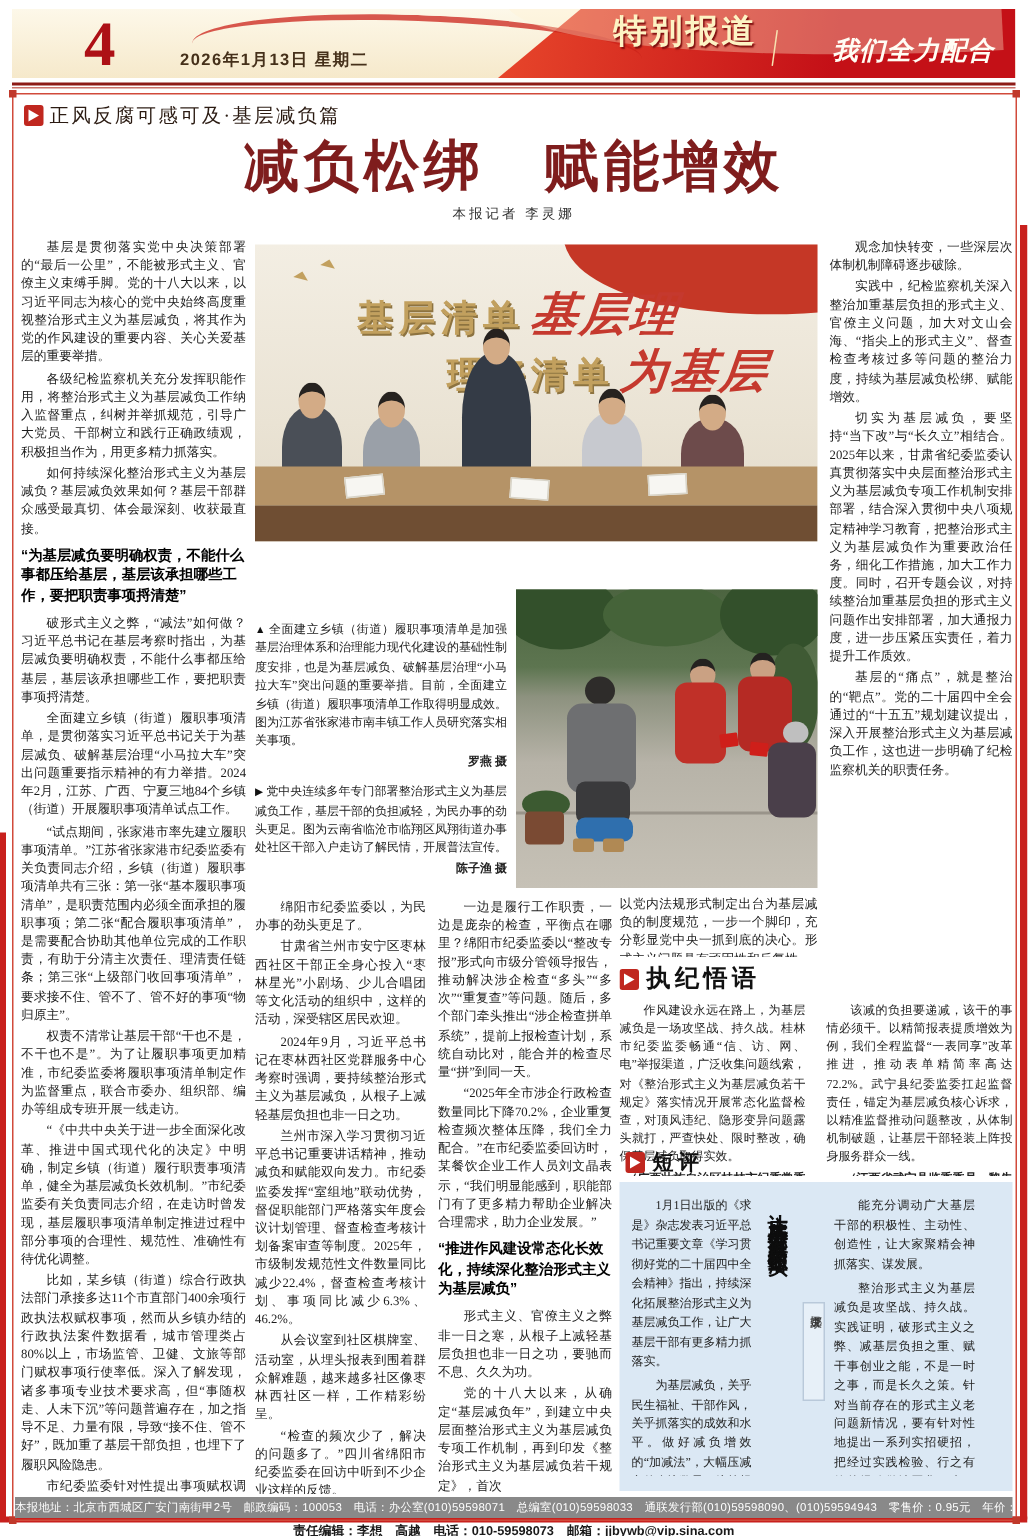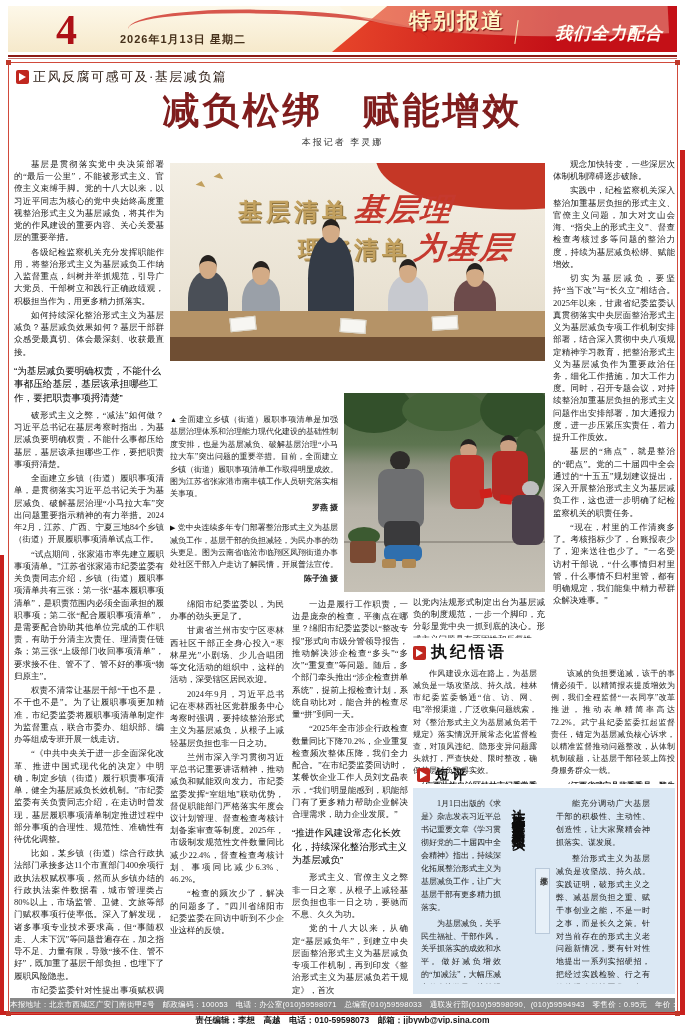--- a/index.html
+++ b/index.html
@@ -42,21 +42,21 @@
   .seal{display:inline-block;width:13px;height:14px;background:#c0271f;border-radius:2px;position:relative;}
   .seal::after{content:"";position:absolute;left:3px;top:3px;border-left:7px solid #fff;
           border-top:4px solid transparent;border-bottom:4px solid transparent;}
   .headline{left:0;top:86px;width:685px;margin:0;text-align:center;font-size:37px;
           font-weight:900;letter-spacing:3px;color:#7f1d1d;}
   .byline{left:0;top:136px;width:685px;text-align:center;font-size:9px;color:#333;letter-spacing:2px;}
   
   .col{overflow:hidden;text-align:justify;font-size:8.5px;line-height:1.44;
        font-family:"Liberation Serif",serif;color:#1c1c1c;}
   .col p{margin:0 0 2px;text-indent:2em;}
-  .col p.sub{font-family:"Liberation Sans",sans-serif;font-weight:normal;font-size:9.6px;
+  .col p.sub{font-family:"Liberation Sans",sans-serif;font-weight:bold;font-size:9.6px;
        text-indent:0;margin:6px 0 5px;color:#000;line-height:1.4;text-align:left;}
   .col1{left:14px;top:158px;width:150px;height:838px;}
   .col2{left:170px;top:598px;width:114px;height:398px;}
   .col3{left:292px;top:598px;width:116px;height:398px;}
   .col4stub{left:413px;top:596px;width:132px;height:42px;}
   .rightcol{left:553px;top:158px;width:122px;height:476px;}
   
   .photo1{left:170px;top:163px;width:375px;height:198px;margin:0;overflow:hidden;
           background:linear-gradient(180deg,#f3eee3 0%,#eae3d4 60%,#e2dac9 100%);}
   .p1-flag{position:absolute;top:-20px;right:-34px;width:200px;height:74px;background:#c53726;
@@ -234,41 +234,41 @@
     <div class="blob" style="left:168px;top:102px;width:32px;height:50px;background:#4a3f4a;border-radius:8px;"></div>
     <div class="booklet" style="left:136px;top:96px;transform:rotate(-8deg);"></div>
     <div class="booklet" style="left:156px;top:102px;transform:rotate(6deg);"></div>
   </figure>
 
   <section class="abs col col2">
     <p>绵阳市纪委监委以，为民办事的劲头更足了。</p>
     <p>甘肃省兰州市安宁区枣林西社区干部正全身心投入“枣林星光”小剧场、少儿合唱团等文化活动的组织中，这样的活动，深受辖区居民欢迎。</p>
     <p>2024年9月，习近平总书记在枣林西社区党群服务中心考察时强调，要持续整治形式主义为基层减负，从根子上减轻基层负担也非一日之功。</p>
     <p>兰州市深入学习贯彻习近平总书记重要讲话精神，推动减负和赋能双向发力。市纪委监委发挥“室组地”联动优势，督促职能部门严格落实年度会议计划管理、督查检查考核计划备案审查等制度。2025年，市级制发规范性文件数量同比减少22.4%，督查检查考核计划、事项同比减少6.3%、46.2%。</p>
+    <p>从会议室到社区棋牌室、活动室，从埋头报表到围着群众解难题，越来越多社区像枣林西社区一样，工作精彩纷呈。</p>
     <p>“检查的频次少了，解决的问题多了。”四川省绵阳市纪委监委在回访中听到不少企业这样的反馈。</p>
   </section>
 
   <section class="abs col col3">
     <p>一边是履行工作职责，一边是庞杂的检查，平衡点在哪里？绵阳市纪委监委以“整改专报”形式向市级分管领导报告，推动解决涉企检查“多头”“多次”“重复查”等问题。随后，多个部门牵头推出“涉企检查拼单系统”，提前上报检查计划，系统自动比对，能合并的检查尽量“拼”到同一天。</p>
     <p>“2025年全市涉企行政检查数量同比下降70.2%，企业重复检查频次整体压降，我们全力配合。”在市纪委监委回访时，某餐饮企业工作人员刘文晶表示，“我们明显能感到，职能部门有了更多精力帮助企业解决合理需求，助力企业发展。”</p>
     <p class="sub">“推进作风建设常态化长效化，持续深化整治形式主义为基层减负”</p>
     <p>形式主义、官僚主义之弊非一日之寒，从根子上减轻基层负担也非一日之功，要驰而不息、久久为功。</p>
     <p>党的十八大以来，从确定“基层减负年”，到建立中央层面整治形式主义为基层减负专项工作机制，再到印发《整治形式主义为基层减负若干规定》，首次</p>
   </section>
 
   <section class="abs col col4stub">
     <p style="text-indent:0;">以党内法规形式制定出台为基层减负的制度规范，一步一个脚印，充分彰显党中央一抓到底的决心。形式主义问题具有顽固性和反复性。</p>
   </section>
 
   <section class="abs col rightcol">
     <p>观念加快转变，一些深层次体制机制障碍逐步破除。</p>
     <p>实践中，纪检监察机关深入整治加重基层负担的形式主义、官僚主义问题，加大对文山会海、“指尖上的形式主义”、督查检查考核过多等问题的整治力度，持续为基层减负松绑、赋能增效。</p>
     <p>切实为基层减负，要坚持“当下改”与“长久立”相结合。2025年以来，甘肃省纪委监委认真贯彻落实中央层面整治形式主义为基层减负专项工作机制安排部署，结合深入贯彻中央八项规定精神学习教育，把整治形式主义为基层减负作为重要政治任务，细化工作措施，加大工作力度。同时，召开专题会议，对持续整治加重基层负担的形式主义问题作出安排部署，加大通报力度，进一步压紧压实责任，着力提升工作质效。</p>
     <p>基层的“痛点”，就是整治的“靶点”。党的二十届四中全会通过的“十五五”规划建议提出，深入开展整治形式主义为基层减负工作，这也进一步明确了纪检监察机关的职责任务。</p>
-    <p>“现在，村里的工作清爽多了。考核指标少了，台账报表少了，迎来送往也少了。”一名受访村干部说，“什么事情归村里管，什么事情不归村里管，都有明确规定，我们能集中精力帮群众解决难事。”</p>
   </section>
 
   <section class="abs zhiji">
     <div class="box-head">
       <span class="seal"></span>
       <span class="box-title">执纪悟语</span>
     </div>
     <div class="two-col">
       <p>作风建设永远在路上，为基层减负是一场攻坚战、持久战。桂林市纪委监委畅通“信、访、网、电”举报渠道，广泛收集问题线索，对《整治形式主义为基层减负若干规定》落实情况开展常态化监督检查，对顶风违纪、隐形变异问题露头就打，严查快处、限时整改，确保基层减负取得实效。</p>
       <p class="attr">（广西壮族自治区桂林市纪委常委　夏黎红）</p>

